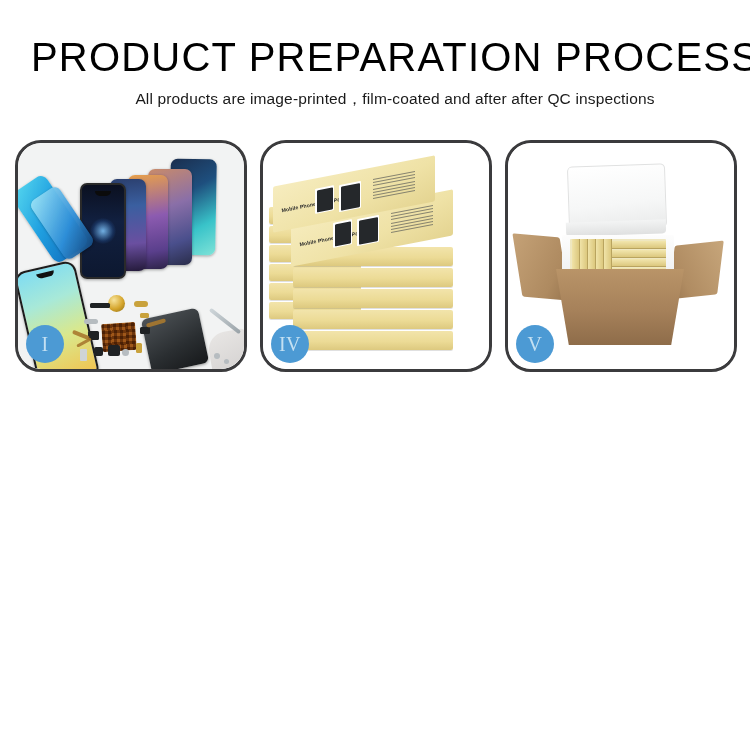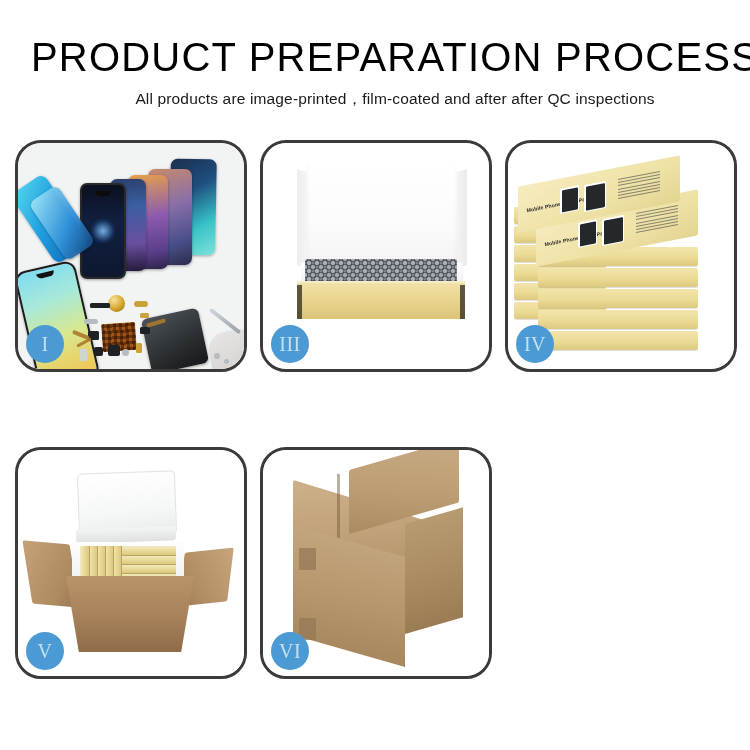--- a/index.html
+++ b/index.html
@@ -472,35 +472,20 @@
         <div class="hand"></div>
         <div class="tweezer"></div>
         <div class="part silver" style="left:196px;top:210px;width:6px;height:6px;border-radius:50%;"></div>
         <div class="part silver" style="left:206px;top:216px;width:5px;height:5px;border-radius:50%;"></div>
       </div>
     </div>
     <div class="badge">I</div>
   </div>
 
 
-  <div class="panel">
-    <div class="panel-stage">
-      <div class="p3-bg"></div>
-      <div class="foam-lid-side-l"></div>
-      <div class="foam-lid-side-r"></div>
-      <div class="foam-lid"></div>
-      <div class="foam-front"></div>
-      <div class="grey-bubble-fill"></div>
-      <div class="kraft-top-edge"></div>
-      <div class="kraft-body"></div>
-      <div class="kraft-corner-l"></div>
-      <div class="kraft-corner-r"></div>
-    </div>
-    <div class="badge">III</div>
-  </div>
 
   <div class="panel">
     <div class="panel-stage">
       <div class="p4-bg"></div>
       <div class="stack">
 
         <div class="ybox" style="left:6px;top:64px;width:92px;height:17px;"></div>
         <div class="ybox" style="left:6px;top:83px;width:92px;height:17px;"></div>
         <div class="ybox" style="left:6px;top:102px;width:92px;height:17px;"></div>
         <div class="ybox" style="left:6px;top:121px;width:92px;height:17px;"></div>
@@ -571,27 +556,14 @@
         <div class="yrow" style="top:11px;"></div>
         <div class="yrow" style="top:20px;"></div>
         <div class="yrow" style="top:29px;"></div>
         <div class="yrow" style="top:38px;"></div>
       </div>
       <div class="carton-body"></div>
     </div>
     <div class="badge">V</div>
   </div>
 
-  <div class="panel">
-    <div class="panel-stage">
-      <div class="p6-bg"></div>
-      <div class="box6-top"></div>
-      <div class="box6-top2"></div>
-      <div class="box6-seam"></div>
-      <div class="box6-front"></div>
-      <div class="box6-side"></div>
-      <div class="tape6" style="left:36px;top:98px;"></div>
-      <div class="tape6" style="left:36px;top:168px;"></div>
-    </div>
-    <div class="badge">VI</div>
-  </div>
 
 </div>
 
 </body></html>

